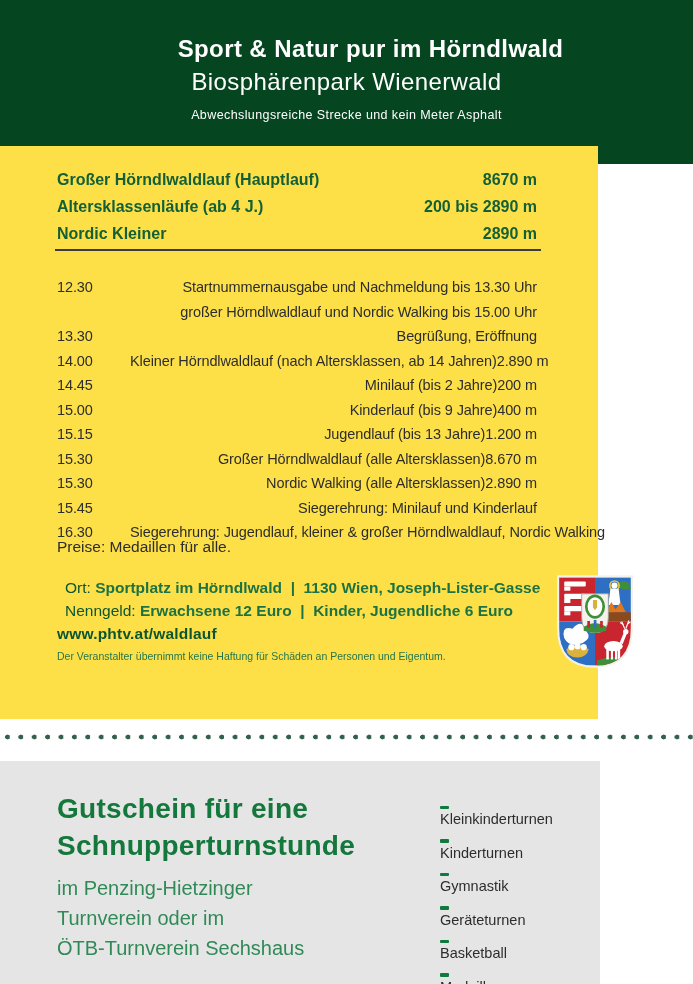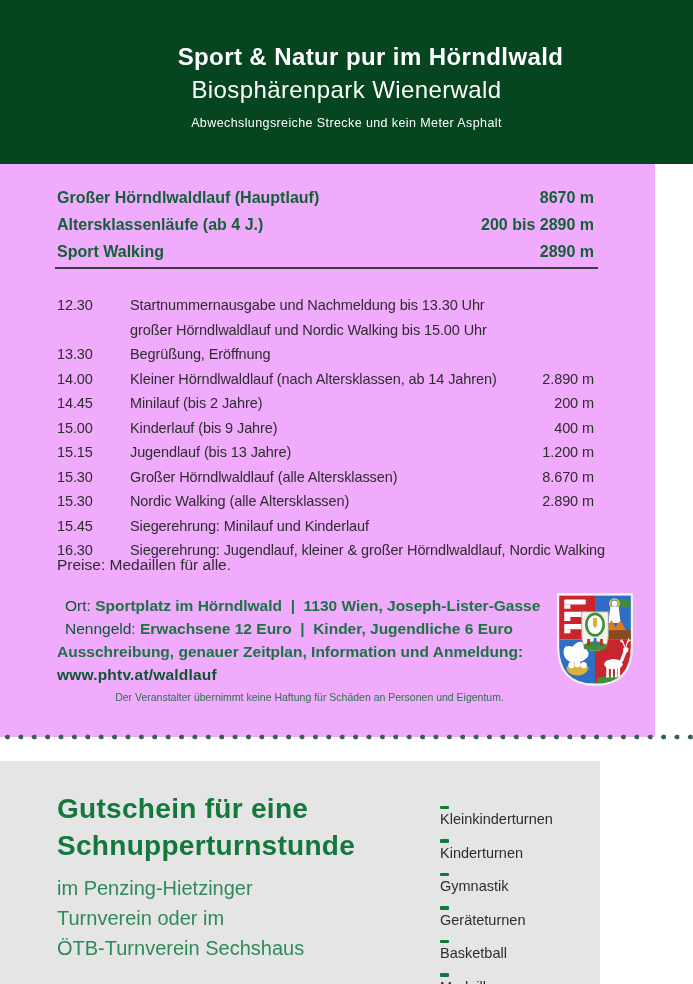--- a/index.html
+++ b/index.html
@@ -7,49 +7,49 @@
   .page {
     position:relative; width:693px; height:984px; overflow:hidden;
     font-family:"Liberation Sans", sans-serif;
   }
 
   
   .header {
     position:absolute; top:0; left:0; width:693px; height:164px;
     background:#05451f; color:#ffffff; text-align:center;
   }
-  .h-title1 { padding-top:40px; font-size:24px; line-height:33px; font-weight:700; letter-spacing:.4px;margin-left:48px; }
+  .h-title1 { padding-top:32px; font-size:24px; line-height:33px; font-weight:700; letter-spacing:.4px;margin-left:48px; }
   .h-title2 { font-size:24px; line-height:33px; font-weight:400; letter-spacing:.4px; }
   .h-sub    { margin-top:10px; font-size:12.5px; letter-spacing:.4px; }
 
   
   .mid {
-    position:absolute; top:164px; left:0; width:655px; height:573px;
-    background:#f0abfc;
+    position:absolute; top:146px; left:0; width:598px; height:573px;
+    background:#fde047;
   }
   .races { position:absolute; top:20px; left:57px; right:61px; }
   .race-row { display:flex; justify-content:space-between; font-size:16px; line-height:27px;
               font-weight:700; color:#135f37; }
   .rule { position:absolute; top:103px; left:55px; right:57px; border-top:2px solid #3c3c3c; }
 
   .schedule { position:absolute; top:129px; left:57px; right:61px; }
   .sched-row { display:grid; grid-template-columns:73px 1fr max-content;
                font-size:14.5px; line-height:24.5px; color:#2d2d2d; letter-spacing:-.1px; }
   .sched-time { white-space:nowrap; }
-  .sched-event { white-space:nowrap; }
+  .sched-event { white-space:nowrap;text-align:right; }
   .sched-dist { text-align:right; white-space:nowrap; }
 
   .prizes { position:absolute; top:392px; left:57px; font-size:15.5px; color:#2d2d2d; }
 
   .info { position:absolute; top:430px; left:57px; width:505px; font-size:15.5px; line-height:23px; }
   .info-label { font-weight:400; color:#0c5531;margin-left:8px; }
   .info-value { font-weight:700; color:#1d7243; }
   .info-line  { font-weight:700; color:#1d7243; }
   .info-site  { font-weight:700; color:#0c5531; letter-spacing:.2px; }
-  .disclaimer { margin-top:4px; font-size:10.5px; line-height:14px; font-weight:400; color:#27754b;text-align:center; }
+  .disclaimer { margin-top:4px; font-size:10.5px; line-height:14px; font-weight:400; color:#27754b; }
 
   .coat { position:absolute; top:428px; left:556px; width:78px; height:95px; }
 
   
   .dots {
     position:absolute; top:733px; left:4px; right:0; height:8px; z-index:3;
     background-image:radial-gradient(circle at 3.5px 4px, #33604a 2.2px, rgba(0,0,0,0) 2.7px);
     background-size:13.4px 8px; background-repeat:repeat-x;
   }
 
@@ -84,21 +84,21 @@
     <div class="races">
       <div class="race-row">
           <span class="race-label">Großer Hörndlwaldlauf (Hauptlauf)</span>
           <span class="race-dist">8670 m</span>
         </div>
         <div class="race-row">
           <span class="race-label">Altersklassenläufe (ab 4 J.)</span>
           <span class="race-dist">200 bis 2890 m</span>
         </div>
         <div class="race-row">
-          <span class="race-label">Sport Walking</span>
+          <span class="race-label">Nordic Kleiner</span>
           <span class="race-dist">2890 m</span>
         </div>
     </div>
 
     <div class="rule"></div>
 
     <div class="schedule">
       <div class="sched-row">
           <span class="sched-time">12.30</span>
           <span class="sched-event">Startnummernausgabe und Nachmeldung bis 13.30 Uhr</span>
@@ -158,21 +158,20 @@
 
     <div class="prizes">Preise: Medaillen für alle.</div>
 
     <div class="info">
       <div>
         <span class="info-label">Ort:</span><span class="info-value"> Sportplatz im Hörndlwald &nbsp;|&nbsp; 1130 Wien, Joseph-Lister-Gasse</span>
       </div>
       <div>
         <span class="info-label">Nenngeld:</span><span class="info-value"> Erwachsene 12 Euro &nbsp;|&nbsp; Kinder, Jugendliche 6 Euro</span>
       </div>
-      <div class="info-line">Ausschreibung, genauer Zeitplan, Information und Anmeldung:</div>
       <div class="info-site">www.phtv.at/waldlauf</div>
       <div class="disclaimer">Der Veranstalter übernimmt keine Haftung für Schäden an Personen und Eigentum.</div>
     </div>
 
     <svg class="coat" viewBox="0 0 76 92" aria-hidden="true">
       <defs>
           <clipPath id="sh">
             <path d="M3,3 H73 V52 Q73 89 38 89 Q3 89 3 52 Z"></path>
           </clipPath>
         </defs>

